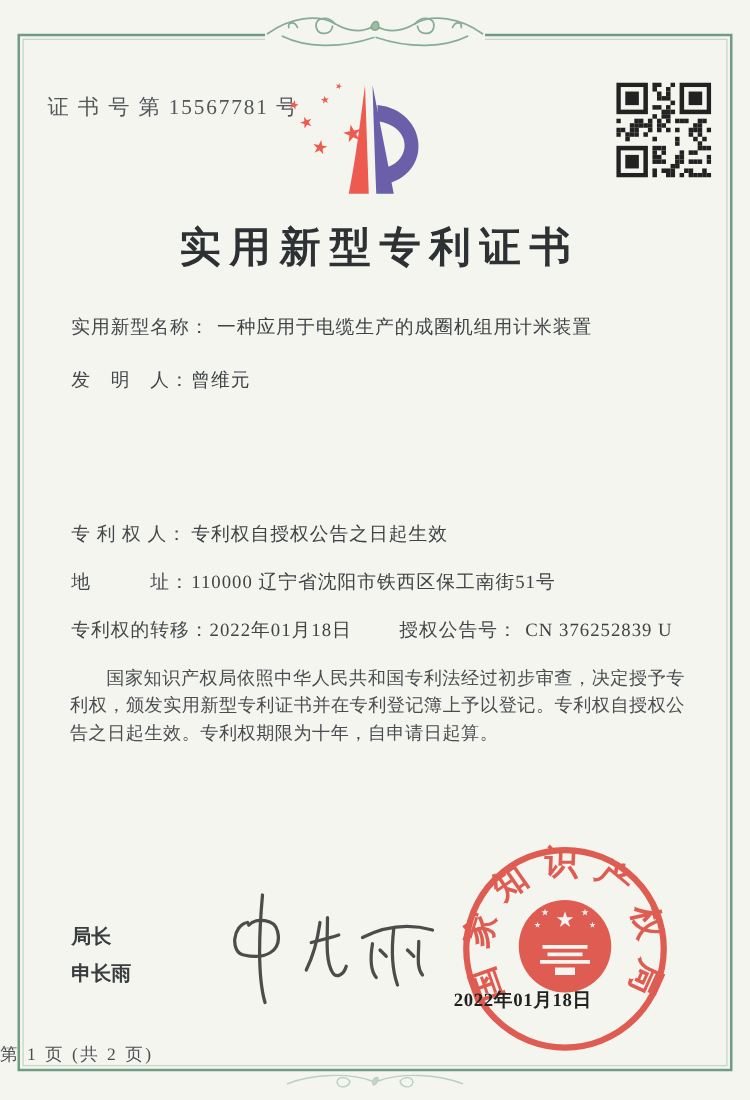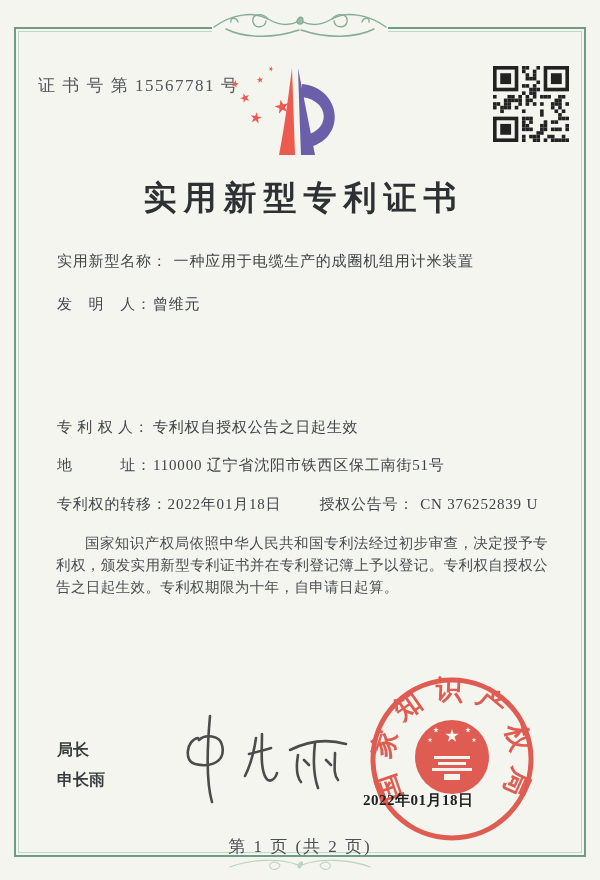--- a/index.html
+++ b/index.html
@@ -34,21 +34,21 @@
   .paras p{margin:0;text-indent:2em;}
 
   .signer{position:absolute;left:57px;top:735px;font-family:"Liberation Sans", sans-serif;
           font-size:16px;font-weight:700;color:#3a3d40;line-height:30px;}
   .signature{position:absolute;left:138px;top:708px;width:230px;height:104px;}
 
   .seal{position:absolute;left:352px;top:660px;width:200px;height:200px;}
   .seal-date{position:absolute;left:363px;top:791px;width:145px;font-size:15px;font-weight:600;
              color:#212121;letter-spacing:.5px;white-space:nowrap;}
 
-  .footer{position:absolute;left:0;top:835px;width:100%;text-align:center;font-size:17px;
+  .footer{position:absolute;left:0;top:835px;width:100%;font-size:14px;
           color:#4c4f52;letter-spacing:2px;}
 </style>
 </head>
 <body>
 
 <div class="page">
 
   <div class="frame">
     <div class="frame-inner"></div>
   </div>

